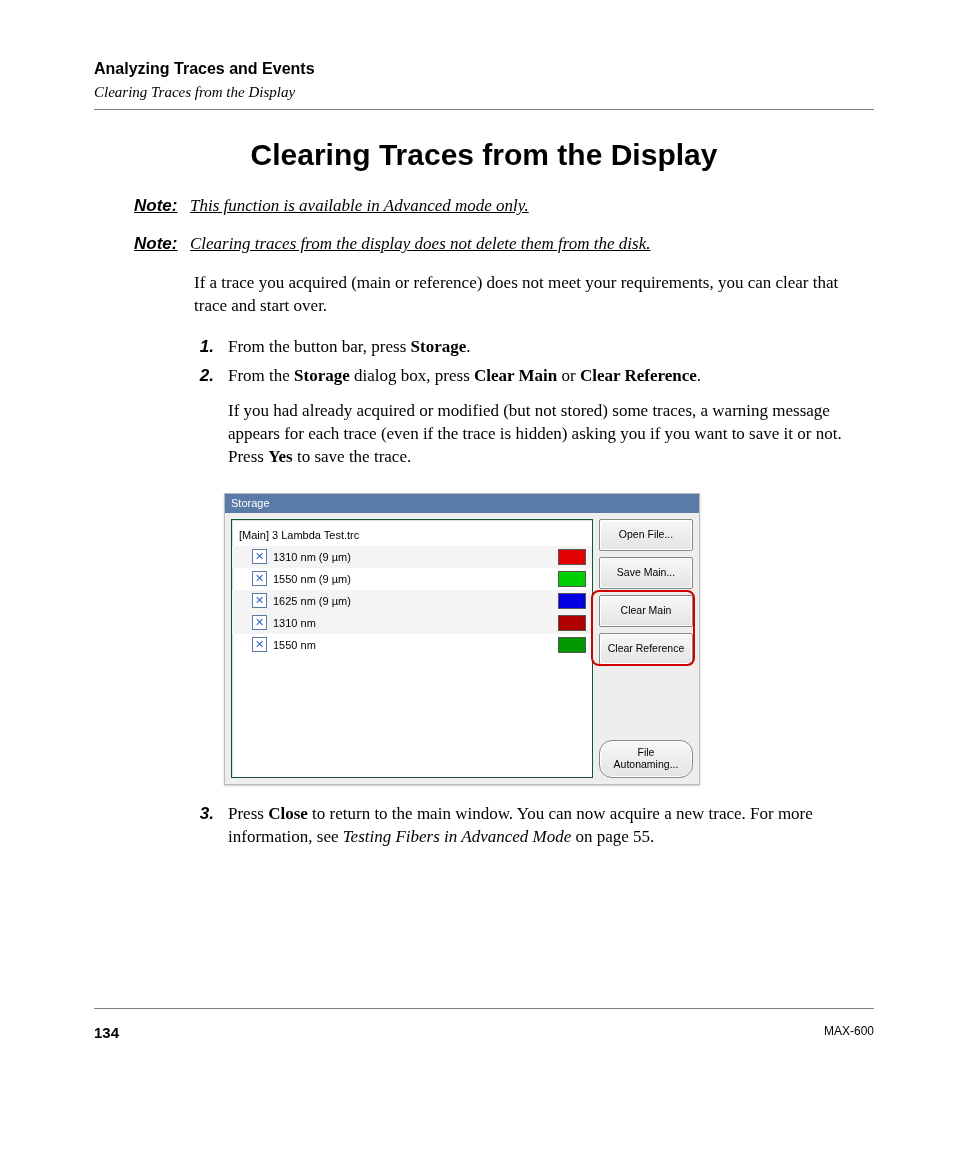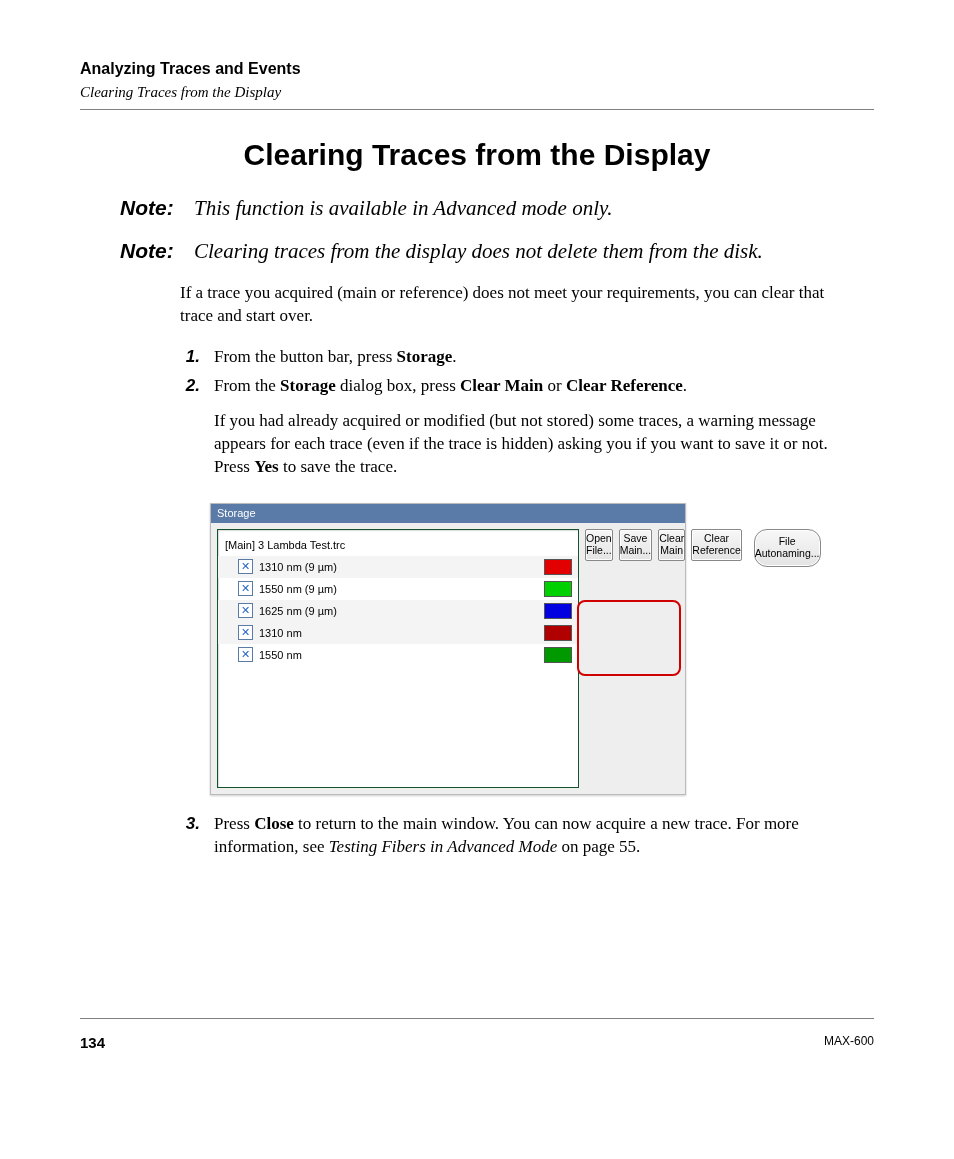--- a/index.html
+++ b/index.html
@@ -6,20 +6,21 @@
     margin: 0;
     padding: 0;
     background: #fff;
     font-family: Georgia, 'Times New Roman', serif;
     color: #000;
     width: 954px;
   }
   .page {
     padding: 60px 80px 40px 80px;
     box-sizing: border-box;
+    margin-left: 14px;
   }
   .running-head {
     margin-bottom: 6px;
   }
   .running-head .chapter {
     font-family: Arial, Helvetica, sans-serif;
     font-weight: bold;
     font-size: 16px;
   }
   .running-head .section {
@@ -34,23 +35,24 @@
   }
   .title {
     font-family: Arial, Helvetica, sans-serif;
     font-weight: 900;
     font-size: 30px;
     text-align: center;
     margin: 8px 0 24px 0;
   }
   .note-row {
     display: flex;
-    gap: 22px;
+    gap: 4px;
     margin: 0 0 18px 40px;
-    font-size: 21px;
+    font-size: 17px;
+    text-decoration: underline;
   }
   .note-label {
     font-family: Arial, Helvetica, sans-serif;
     font-weight: bold;
     font-style: italic;
     flex: 0 0 auto;
     width: 52px;
   }
   .note-text {
     font-style: italic;
@@ -127,21 +129,21 @@
     flex: 1;
     background: #fff;
     border: 1px solid #14532d;
     box-shadow: inset 1px 1px 1px rgba(0,0,0,0.15);
     padding: 4px 0;
     overflow: hidden;
   }
   .btn-col {
     width: 94px;
     display: flex;
-    flex-direction: row;
+    flex-direction: column;
     gap: 6px;
   }
   .winbtn {
     background: linear-gradient(#f7f7f7,#e4e4e4);
     border: 1px solid #888;
     border-radius: 2px;
     height: 30px;
     font-size: 10.5px;
     display: flex;
     align-items: center;

